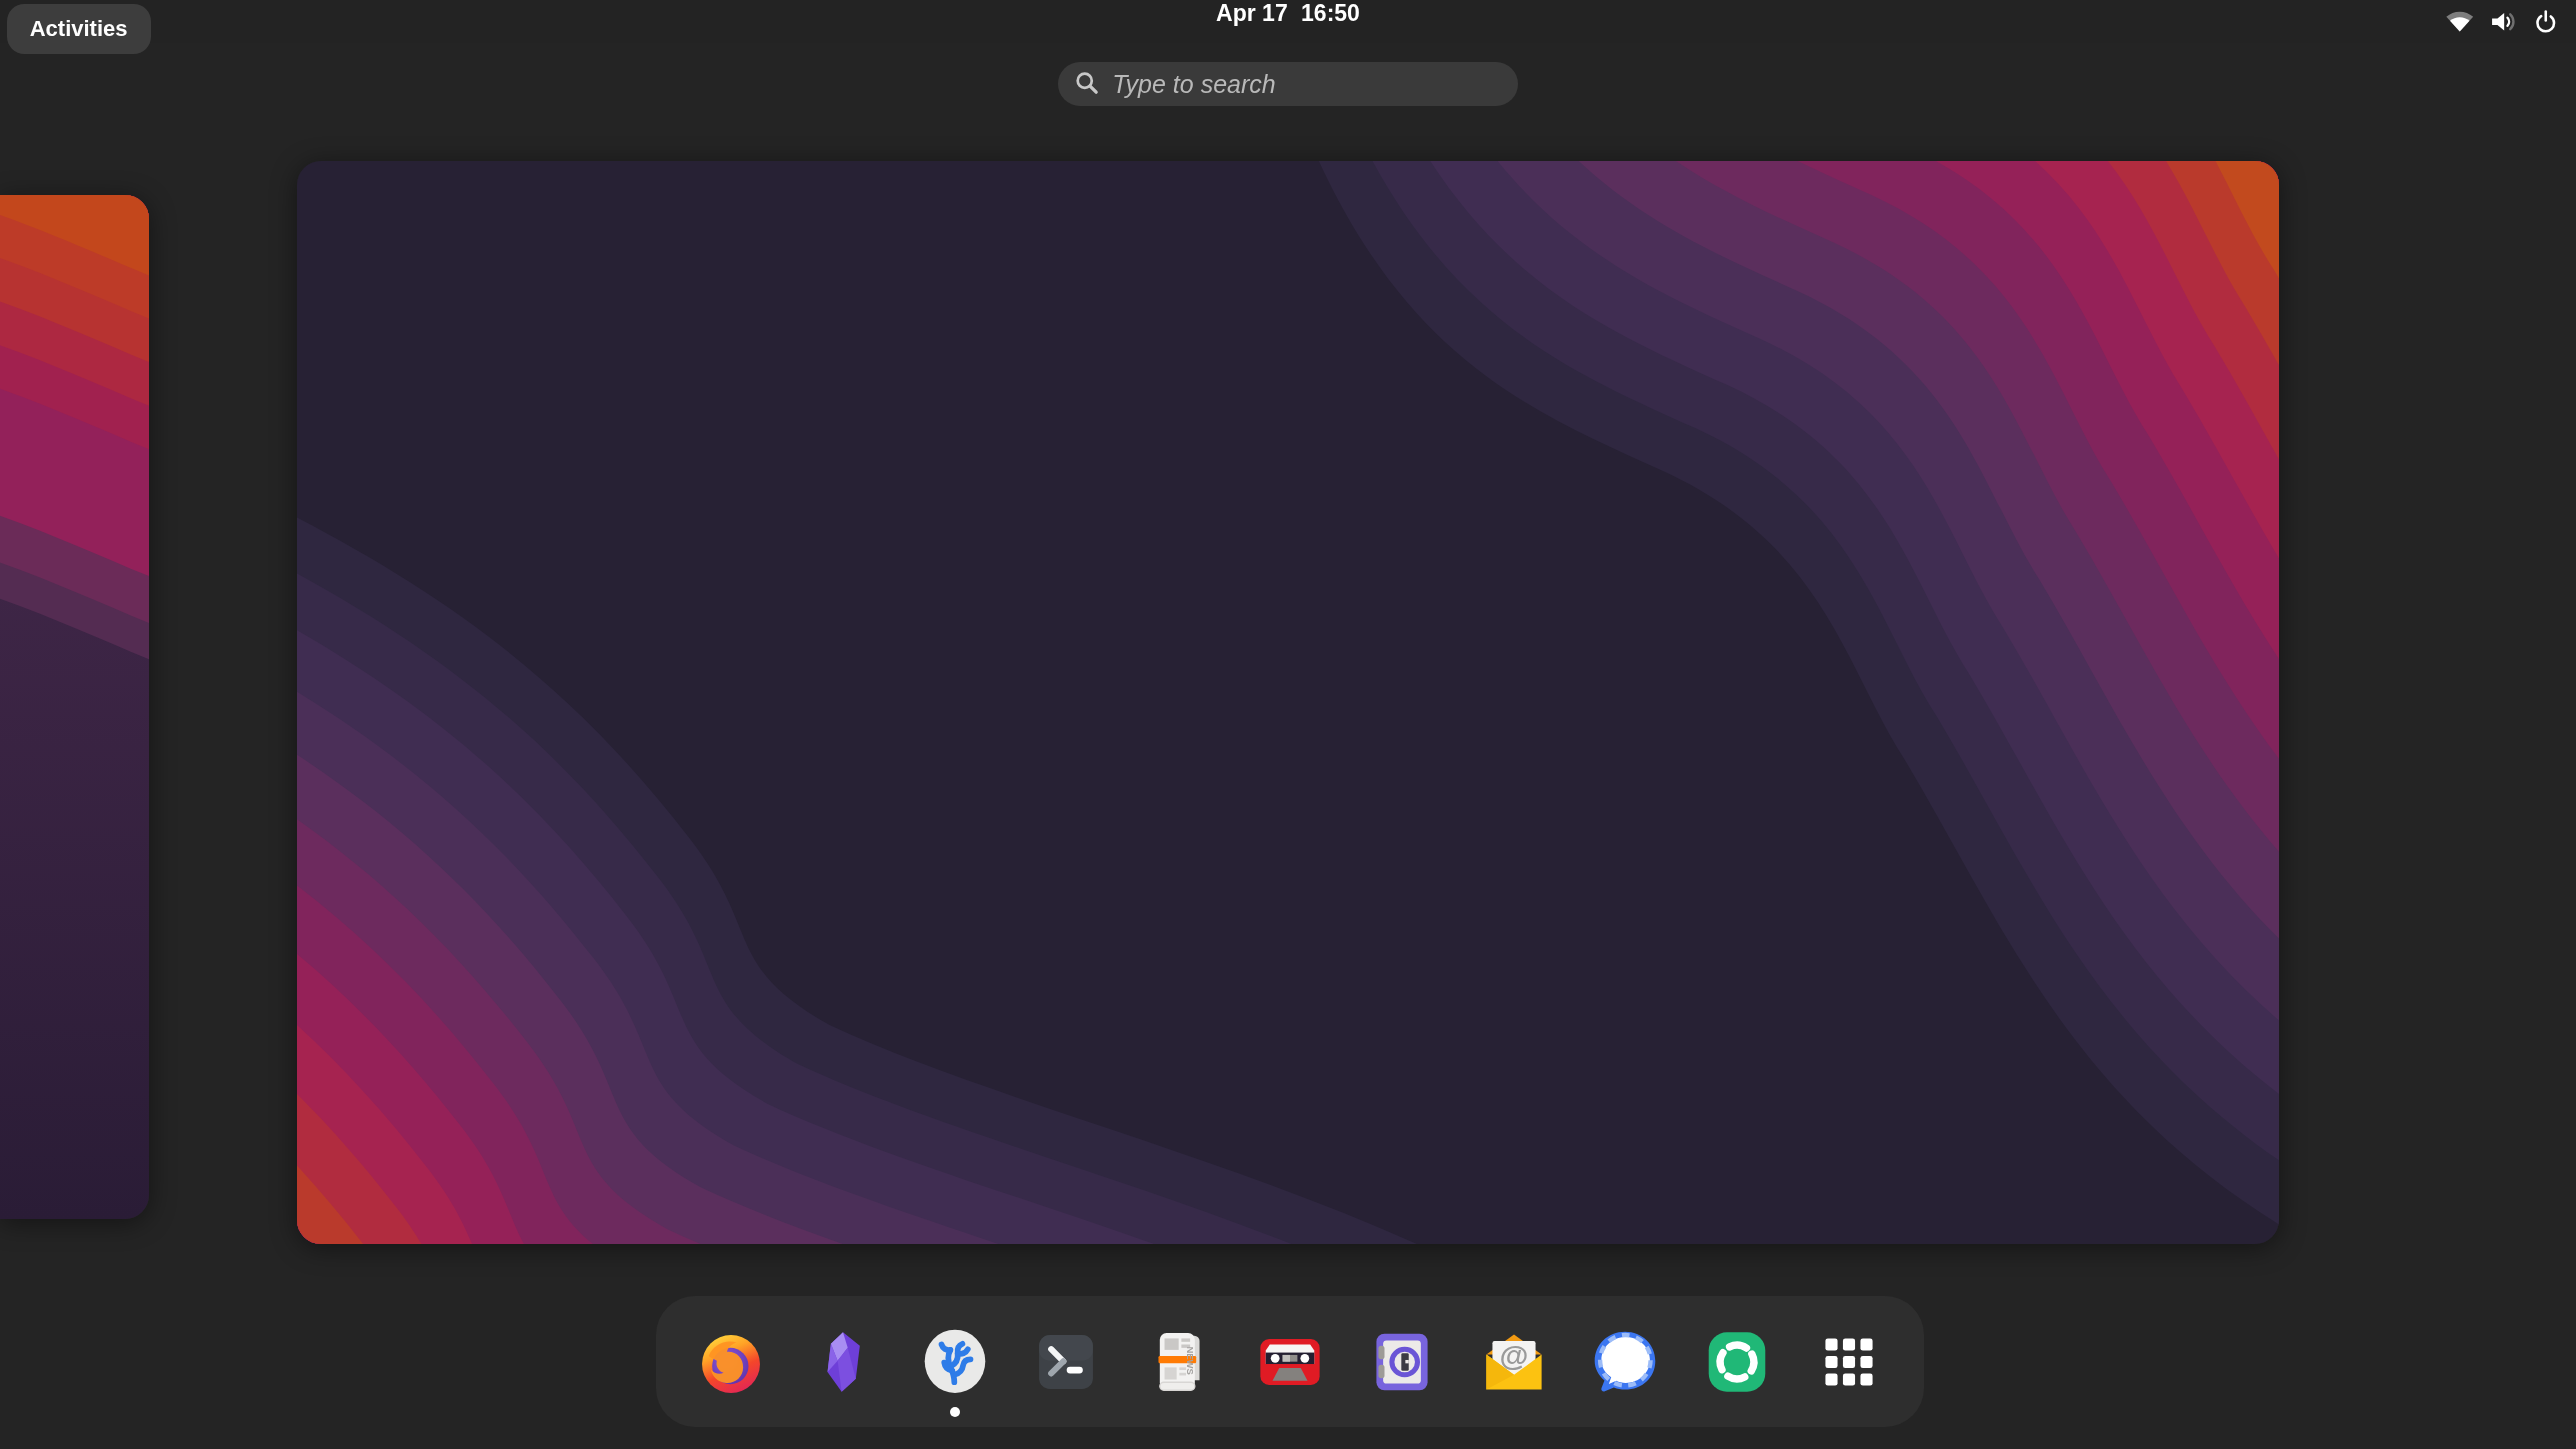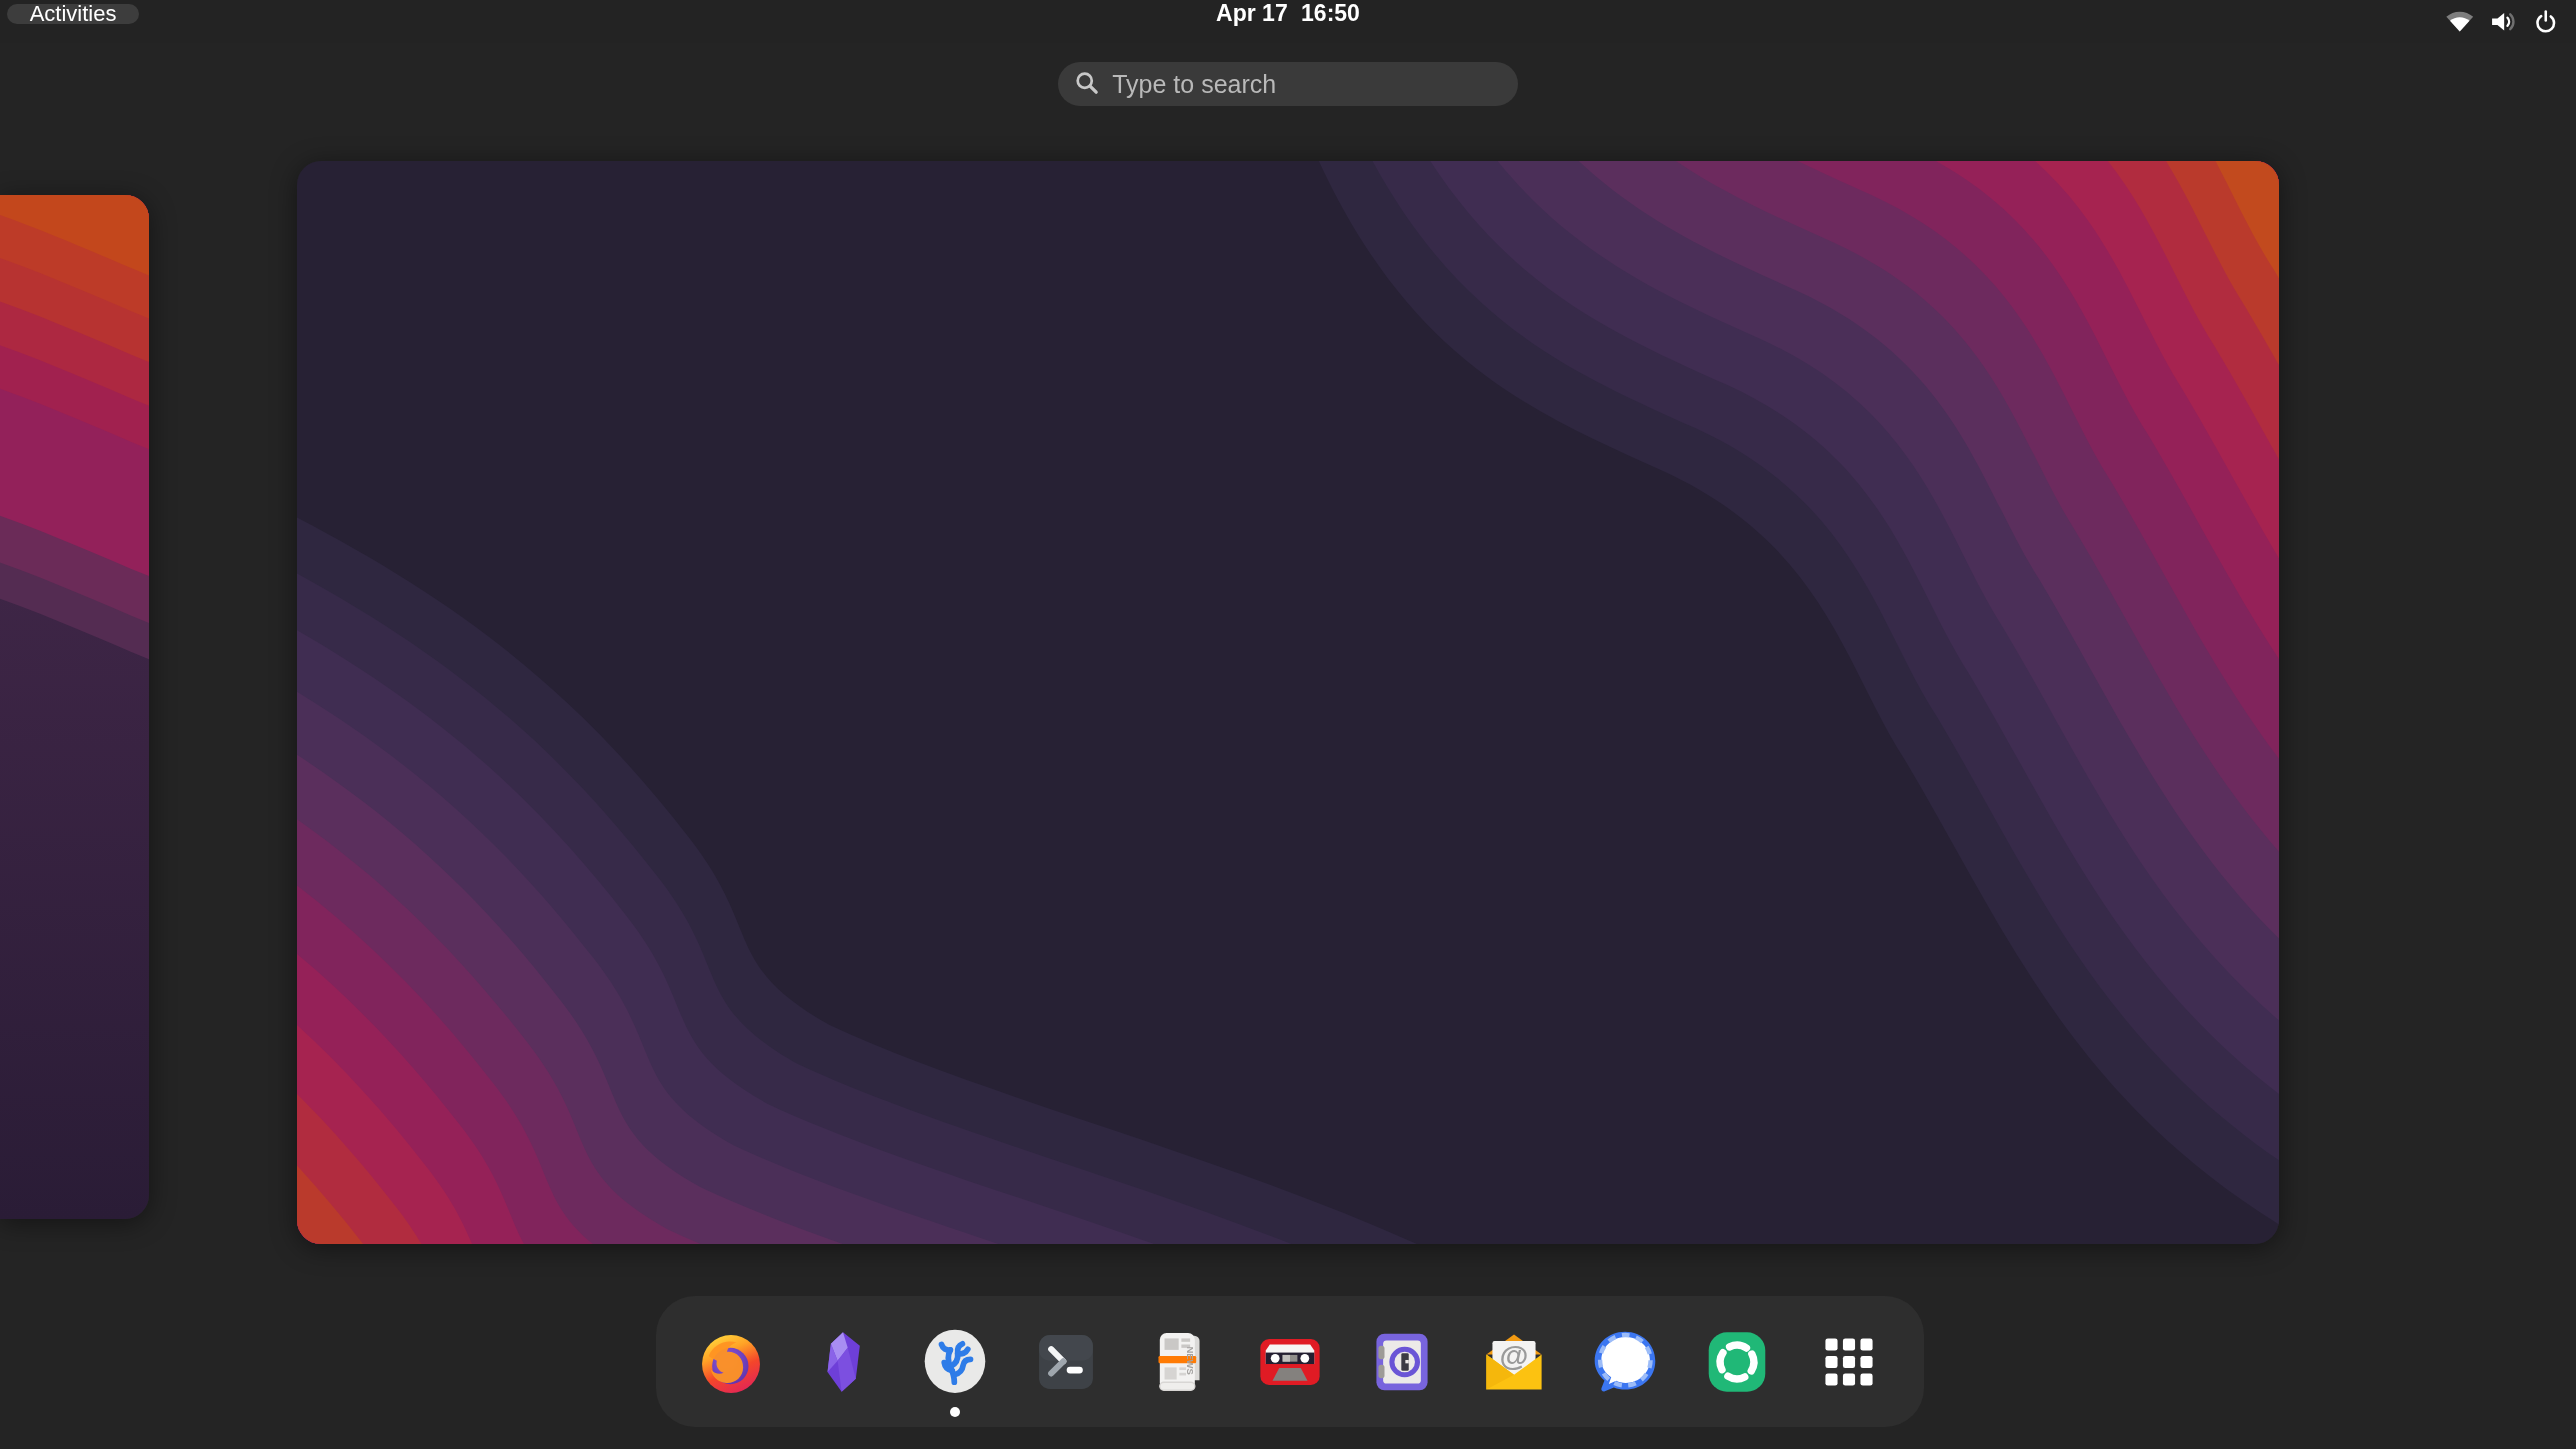--- a/index.html
+++ b/index.html
@@ -4,33 +4,33 @@
 <style>
   :root{
     --shell-bg:#242424; --topbar-bg:#232323; --pill-bg:#3d3d3d;
     --search-bg:#3a3a3a; --dock-bg:#2e2e2e; --text:#ffffff; --placeholder-text:#b9b9b9;
   }
   html,body{margin:0;padding:0;background:var(--shell-bg);}
   .screen{position:relative;width:2576px;height:1449px;overflow:hidden;
           background:var(--shell-bg);font-family:"Liberation Sans","DejaVu Sans",sans-serif;}
   
   .topbar{position:absolute;left:0;top:0;width:100%;height:43px;background:var(--topbar-bg);}
-  .activities{position:absolute;left:6.7px;top:4px;height:20px;padding:0 23px;
+  .activities{position:absolute;left:6.7px;top:4px;height:50px;padding:0 23px;
               border:none;border-radius:17.4px;background:var(--pill-bg);color:var(--text);
-              font-family:inherit;font-size:22px;font-weight:400;display:flex;align-items:center;cursor:pointer;}
+              font-family:inherit;font-size:22px;font-weight:700;display:flex;align-items:center;cursor:pointer;}
   .clock{position:absolute;left:50%;top:0;transform:translateX(-50%);height:43px;
          display:flex;align-items:flex-start;gap:13.4px;color:var(--text);font-size:23px;font-weight:700;cursor:pointer;}
   .sysicons{position:absolute;right:17.4px;top:0;height:43px;display:flex;align-items:center;gap:16px;cursor:pointer;}
   .sysicons svg{display:block;}
   
   .search{position:absolute;top:62px;left:50%;transform:translateX(-50%);width:460px;height:44px;
           border-radius:22px;background:var(--search-bg);display:flex;align-items:center;
           padding:0 16px;box-sizing:border-box;gap:10.7px;}
   .search input{flex:1;background:transparent;border:none;outline:none;color:#e6e6e6;
-                font-family:inherit;font-size:25px;font-weight:300;}
+                font-family:inherit;font-size:25px;font-weight:300;font-style:italic;}
   .search input::placeholder{color:var(--placeholder-text);opacity:1;}
   
   .ws-main{position:absolute;left:297px;top:161px;width:1982px;height:1083px;border-radius:24px;
            overflow:hidden;box-shadow:0 4px 27px rgba(0,0,0,.45);cursor:pointer;}
   .ws-left{position:absolute;left:0;top:195px;width:149px;height:1024px;border-radius:0 24px 24px 0;
            overflow:hidden;box-shadow:0 4px 27px rgba(0,0,0,.45);cursor:pointer;}
   .ws-main svg,.ws-left svg{display:block;width:100%;height:100%;}
   
   .dock{position:absolute;left:656px;top:1296px;width:1268px;height:131px;background:var(--dock-bg);
         border-radius:39px;display:flex;align-items:center;justify-content:space-between;

